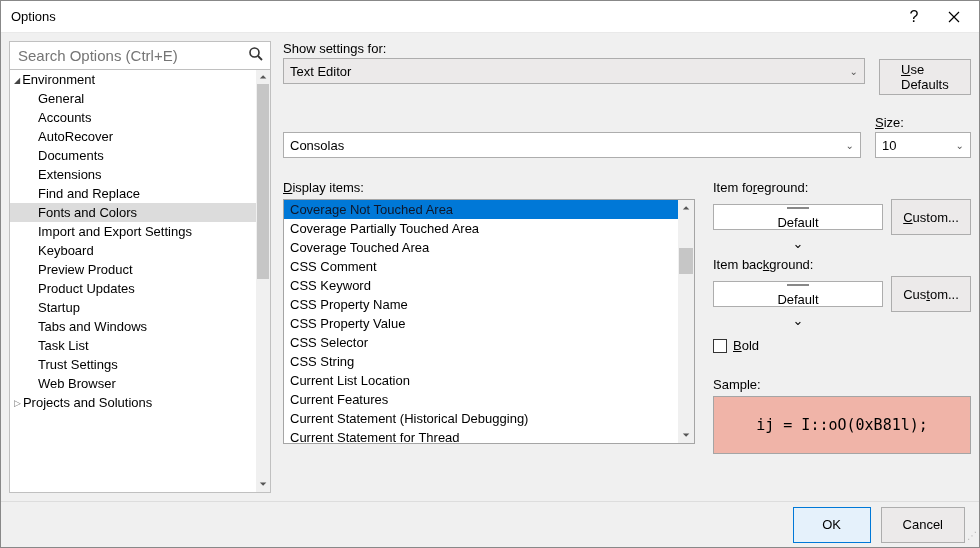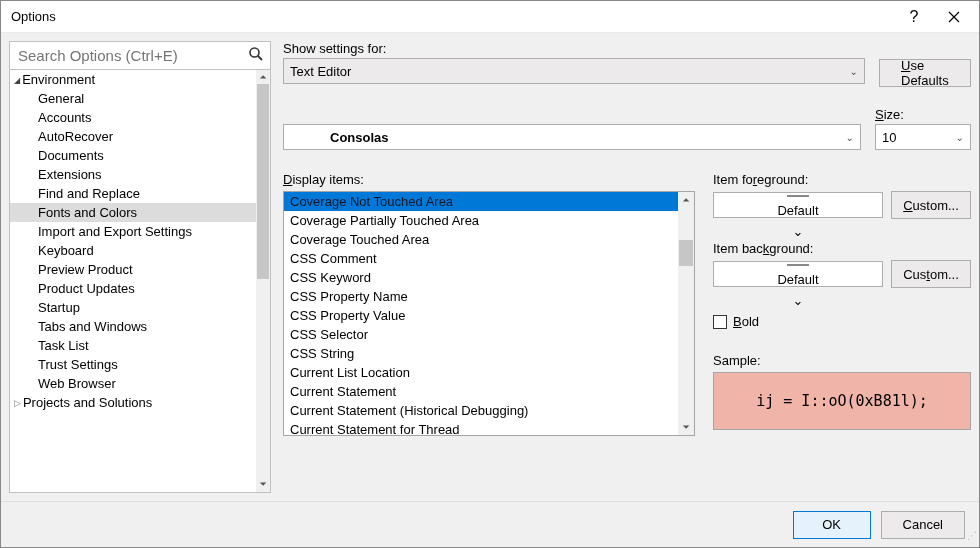--- a/index.html
+++ b/index.html
@@ -25,21 +25,21 @@
   .tree-item.top.collapsed::before { content: "▷"; font-size: 9px; color: #777; }
   .tree-item.sub { padding-left: 28px; }
   .tree-item.selected { background: #dcdcdc; }
   .main { flex: 1; display: flex; flex-direction: column; gap: 6px; }
   .row { display: flex; align-items: flex-end; gap: 14px; }
   .col { display: flex; flex-direction: column; gap: 2px; }
   .label { font-size: 13px; }
   .control-select { height: 26px; border: 1px solid #adadad; background: #eceaea; padding: 2px 6px; font-size: 13px; display: flex; align-items: center; justify-content: space-between; }
   .control-select.white { background: #fff; }
   .control-select .chev { font-size: 10px; color: #555; }
-  .btn { height: 28px; border: 1px solid #adadad; background: #eceaea; padding: 0 21px; font-size: 13px; display: flex; align-items: center; justify-content: center; }
+  .btn { height: 36px; border: 1px solid #adadad; background: #eceaea; padding: 0 21px; font-size: 13px; display: flex; align-items: center; justify-content: center; }
   .btn.primary { border: 1px solid #0078d7; background: #e5f1fb; min-width: 78px; }
   .listbox { border: 1px solid #a5a5a5; background: #fff; height: 245px; overflow: hidden; position: relative; }
   .listbox-inner { position: absolute; left: 0; right: 16px; top: 0; bottom: 0; overflow: hidden; }
   .listbox-item { padding: 1px 6px; font-size: 13px; line-height: 17px; }
   .listbox-item.selected { background: #0078d7; color: #0f172a; }
   .listbox-scroll { position: absolute; right: 0; top: 0; bottom: 0; width: 16px; background: #f0f0f0; }
   .listbox-scroll .arrow { height: 16px; display: flex; align-items: center; justify-content: center; font-size: 9px; color: #555; }
   .listbox-scroll .thumb { position: absolute; top: 48px; width: 14px; left: 1px; height: 26px; background: #c6c6c6; }
   .color-select { display: flex; align-items: center; gap: 6px; border: 1px solid #adadad; background: #fff; height: 26px; padding: 2px 4px; flex-direction: column; }
   .swatch { width: 22px; height: 14px; border: 1px solid #888; }
@@ -126,21 +126,21 @@
               <span><span class="und">U</span>se Defaults</span>
             </div>
         </div>
       </div>
 
       <div style="height:8px;"></div>
 
       <div class="row">
         <div class="col" style="flex:1;">
           <div class="control-select white">
-            <span style="font-weight:bold;margin-left:40px;">Consolas</span>
+            <span style="font-weight:normal;">Consolas</span>
             <span class="chev">⌄</span>
           </div>
         </div>
         <div class="col" style="width:96px;justify-content:flex-end;">
           <div class="label"><span class="und">S</span>ize:</div>
           <div class="control-select white">
             <span>10</span>
             <span class="chev">⌄</span>
           </div>
         </div>
@@ -157,21 +157,21 @@
                 <div class="listbox-item selected">Coverage Not Touched Area</div>
                 <div class="listbox-item">Coverage Partially Touched Area</div>
                 <div class="listbox-item">Coverage Touched Area</div>
                 <div class="listbox-item">CSS Comment</div>
                 <div class="listbox-item">CSS Keyword</div>
                 <div class="listbox-item">CSS Property Name</div>
                 <div class="listbox-item">CSS Property Value</div>
                 <div class="listbox-item">CSS Selector</div>
                 <div class="listbox-item">CSS String</div>
                 <div class="listbox-item">Current List Location</div>
-                <div class="listbox-item">Current Statement</div>
+                <div class="listbox-item">Current Features</div>
                 <div class="listbox-item">Current Statement (Historical Debugging)</div>
                 <div class="listbox-item">Current Statement for Thread</div>
               </div>
             <div class="listbox-scroll">
               <div class="arrow">⏶</div>
               <div class="thumb"></div>
               <div class="arrow" style="position:absolute;bottom:0;width:100%;">⏷</div>
             </div>
           </div>
         </div>

